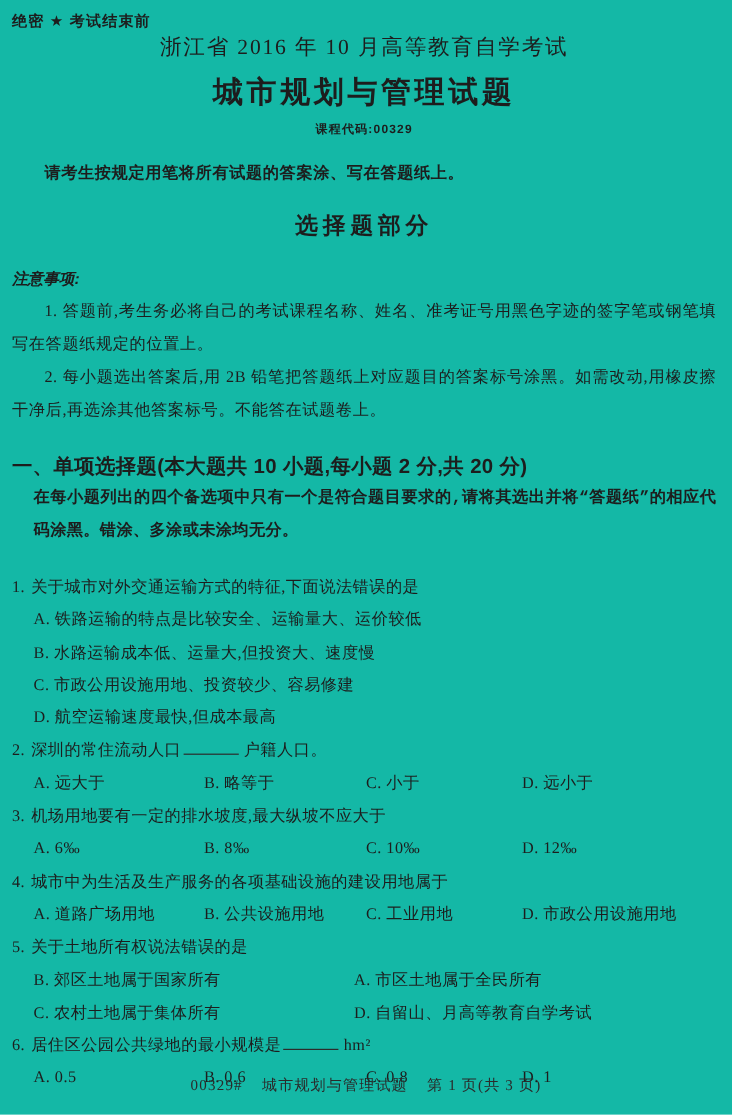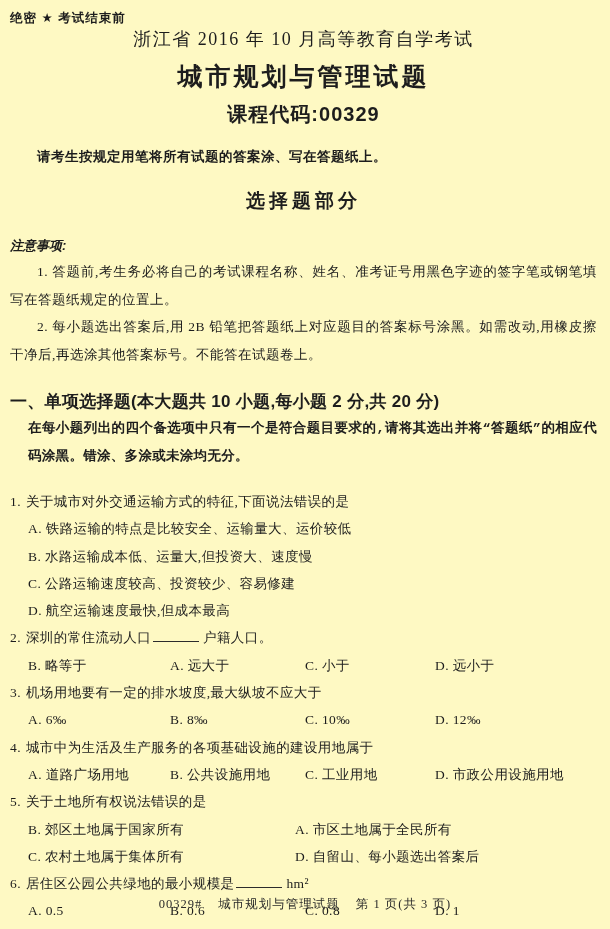--- a/index.html
+++ b/index.html
@@ -2,21 +2,21 @@
 <html><head>
 <meta charset="utf-8">
 <style>
   html, body { margin: 0; padding: 0; background: #ffffff; }
   .page {
     position: relative;
     width: 610px;
     height: 929px;
     box-sizing: border-box;
     padding: 10px 13px 0 10px;
-    background: #fef9c3;
+    background: #14b8a6;
     color: #1d1d1d;
     font-family: "Liberation Serif", "DejaVu Serif", serif;
     font-size: 13.5px;
     overflow: hidden;
   }
 
   .classification {
     font-family: "Liberation Sans", "DejaVu Sans", sans-serif;
     font-weight: bold;
     font-size: 12.5px;
@@ -32,21 +32,21 @@
     font-family: "Liberation Sans", "DejaVu Sans", sans-serif;
     font-weight: bold;
     font-size: 25px;
     letter-spacing: 3px;
     margin-top: 9px;
   }
   .course-code {
     text-align: center;
     font-family: "Liberation Sans", "DejaVu Sans", sans-serif;
     font-weight: bold;
-    font-size: 20px;
+    font-size: 10px;
     letter-spacing: 1px;
     margin-top: 8px;
   }
   .pre-instruction {
     font-family: "Liberation Sans", "DejaVu Sans", sans-serif;
     font-weight: bold;
     font-size: 13.5px;
     text-indent: 2em;
     margin-top: 20px;
     letter-spacing: 0.5px;
@@ -147,30 +147,30 @@
   <div class="sec-heading">一、单项选择题(本大题共 10 小题,每小题 2 分,共 20 分)</div>
   <div class="sec-instruction">在每小题列出的四个备选项中只有一个是符合题目要求的,请将其选出并将“答题纸”的相应代码涂黑。错涂、多涂或未涂均无分。</div>
 
   <div class="questions">
 
     <div class="question">
       <div class="q-stem"><span class="q-num">1.</span><span>关于城市对外交通运输方式的特征,下面说法错误的是</span></div>
       <div class="opts-stack">
         <div>A. 铁路运输的特点是比较安全、运输量大、运价较低</div>
         <div>B. 水路运输成本低、运量大,但投资大、速度慢</div>
-        <div>C. 公路运输速度较高、投资较少、容易修建</div>
+        <div>C. 市政公用设施用地、投资较少、容易修建</div>
         <div>D. 航空运输速度最快,但成本最高</div>
       </div>
     </div>
 
     <div class="question">
       <div class="q-stem"><span class="q-num">2.</span><span>深圳的常住流动人口</span><span class="blank"></span><span>户籍人口。</span></div>
       <div class="opts-row">
+        <div>A. 远大于</div>
         <div>B. 略等于</div>
-        <div>A. 远大于</div>
         <div>C. 小于</div>
         <div>D. 远小于</div>
       </div>
     </div>
 
     <div class="question">
       <div class="q-stem"><span class="q-num">3.</span><span>机场用地要有一定的排水坡度,最大纵坡不应大于</span></div>
       <div class="opts-row">
         <div>A. 6‰</div>
         <div>B. 8‰</div>
@@ -188,21 +188,21 @@
         <div>D. 市政公用设施用地</div>
       </div>
     </div>
 
     <div class="question">
       <div class="q-stem"><span class="q-num">5.</span><span>关于土地所有权说法错误的是</span></div>
       <div class="opts-2col">
         <div>B. 郊区土地属于国家所有</div>
         <div>A. 市区土地属于全民所有</div>
         <div>C. 农村土地属于集体所有</div>
-        <div>D. 自留山、每小题选出答案后</div>
+        <div>D. 自留山、月高等教育自学考试</div>
       </div>
     </div>
 
     <div class="question">
       <div class="q-stem"><span class="q-num">6.</span><span>居住区公园公共绿地的最小规模是</span><span class="blank"></span><span>hm²</span></div>
       <div class="opts-row">
         <div>A. 0.5</div>
         <div>B. 0.6</div>
         <div>C. 0.8</div>
         <div>D. 1</div>

